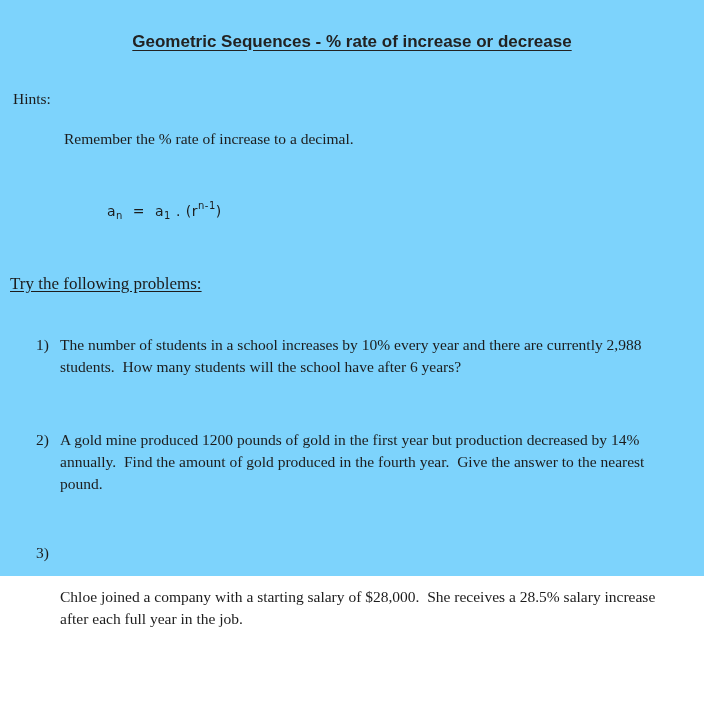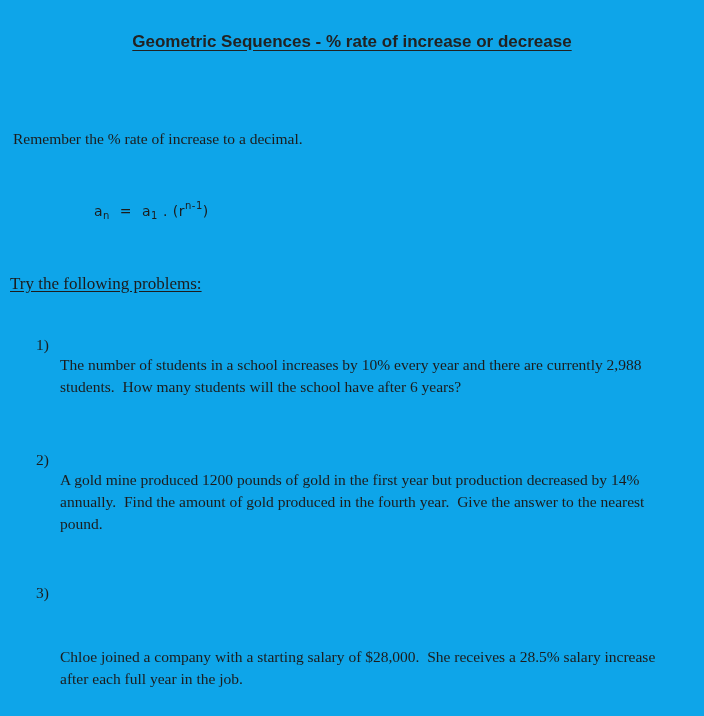--- a/index.html
+++ b/index.html
@@ -7,22 +7,22 @@
     width: 704px;
     height: 716px;
     background: #ffffff;
     color: #1c1c1c;
     font-family: "Liberation Serif", serif;
     overflow: hidden;
   }
   .page {
     position: relative;
     width: 704px;
-    height: 716px;
-    background: #0ea5e9;
+    height: 576px;
+    background: #7dd3fc;
   }
   .doc-title {
     padding-top: 32px;
     text-align: center;
     font-family: "Liberation Sans", sans-serif;
     font-weight: 700;
     font-size: 17px;
     text-decoration: underline;
     text-underline-offset: 3px;
     color: #222222;
@@ -38,21 +38,21 @@
     flex: 0 0 51px;
   }
   .hint-lines { white-space: pre-wrap; }
   .formula-row {
     margin: 14px 0 0 64px;
     display: flex;
     align-items: baseline;
     font-size: 15.5px;
   }
   .formula {
-    margin-left: 30px;
+    margin-left: 43px;
     font-family: "DejaVu Sans", sans-serif;
     font-size: 14px;
     white-space: pre;
     letter-spacing: 0.5px;
   }
   .formula sub {
     font-size: 10px;
     vertical-align: -3px;
     line-height: 0;
   }
@@ -73,34 +73,34 @@
     font-size: 15.5px;
     line-height: 22px;
   }
   .problem-number {
     width: 24px;
     flex: 0 0 24px;
   }
   .problem-text {
     width: 608px;
     white-space: pre-wrap;
-    margin-top: 20px;
   }
   .p1 { margin-top: 40px; }
   .p2 { margin-top: 51px; }
   .p3 { margin-top: 47px; }
 </style>
 </head>
 <body>
 
 <div class="page">
 
   <div class="doc-title">Geometric Sequences - % rate of increase or decrease</div>
 
   <div class="hints">
+    <div class="hints-label">Hints:</div>
     <div class="hint-lines">
       <div>Remember the % rate of increase to a decimal.</div>
     </div>
   </div>
 
   <div class="formula-row">
     <span class="formula"><span>a</span><sub>n</sub><span>  =  </span><span>a</span><sub>1</sub><span> . </span><span>(r</span><sup>n-1</sup><span>)</span></span>
   </div>
 
   <div class="section-heading">Try the following problems:</div>

